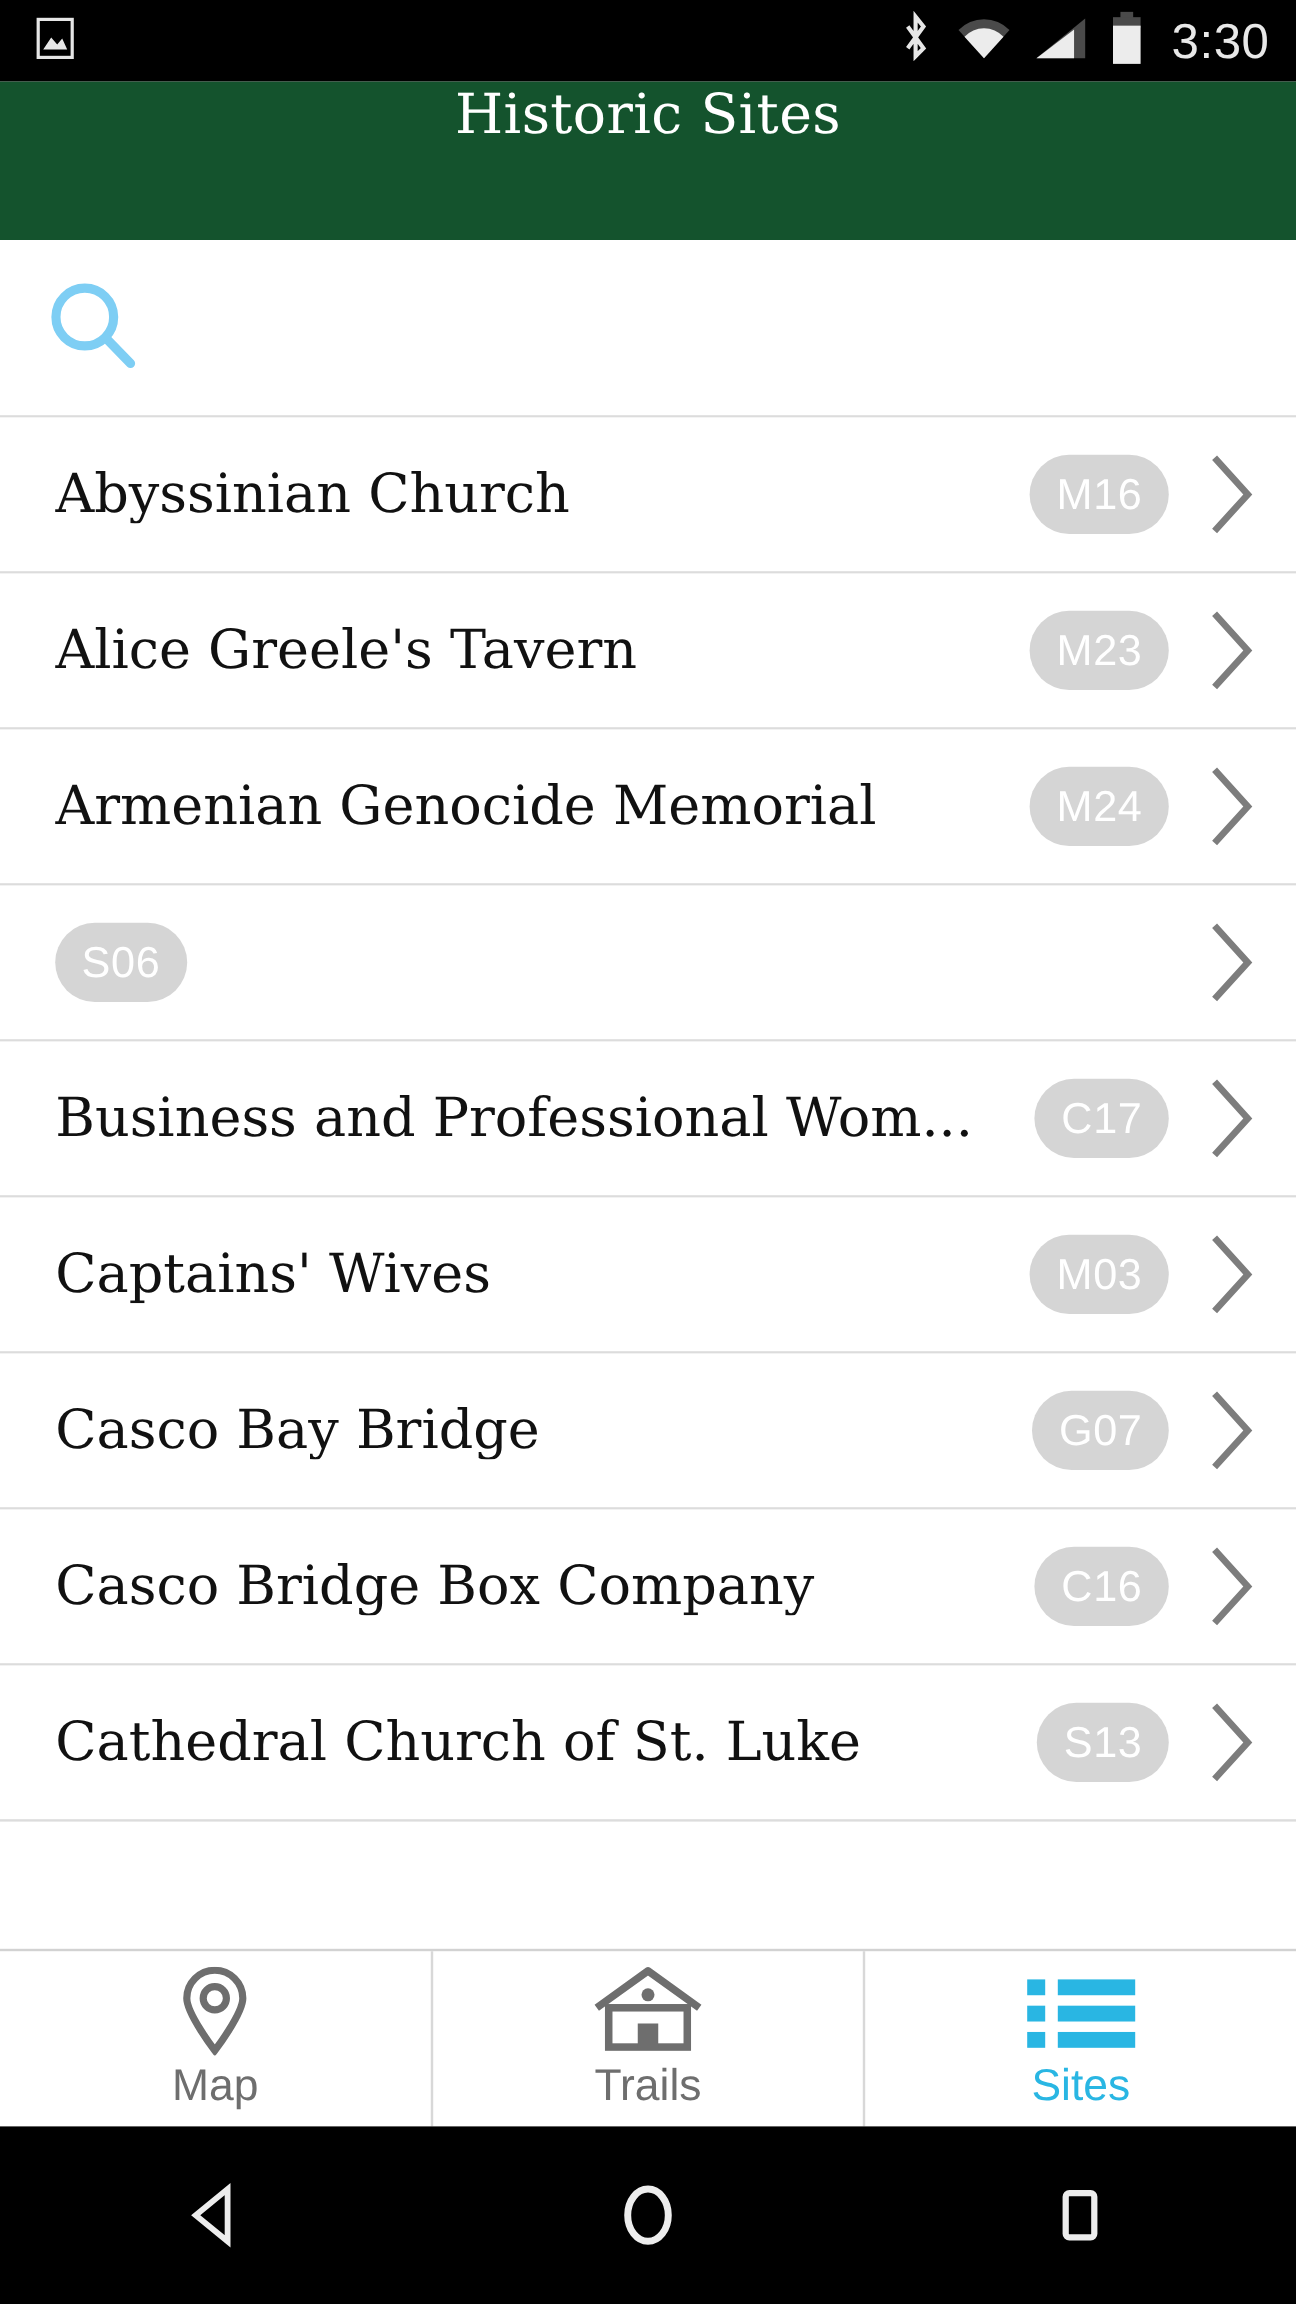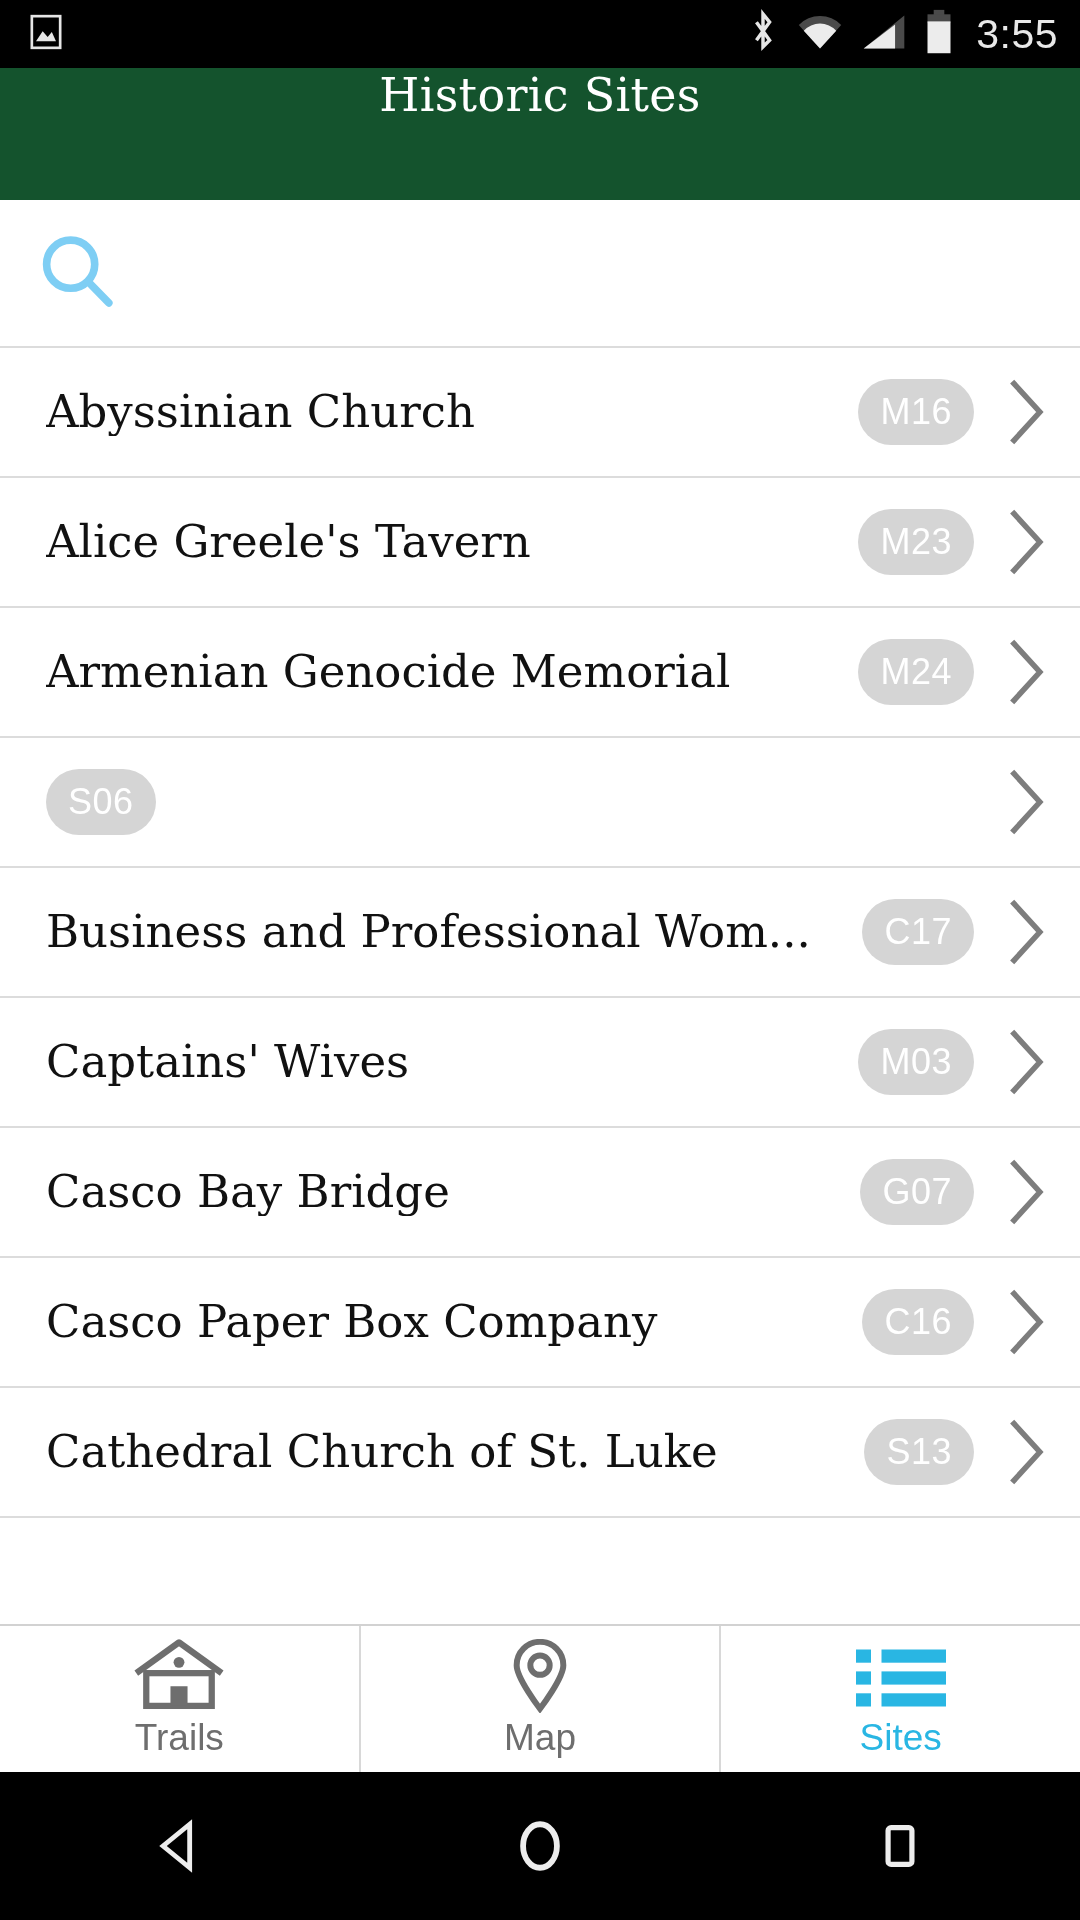--- a/index.html
+++ b/index.html
@@ -129,21 +129,21 @@
           <path d="M19 7 L19 20 L2 20 Z" fill="#ececec"></path>
         </svg>
       </span>
       <span>
         <svg width="30" height="46" viewBox="0 0 16 26">
           <rect x="5" y="0.5" width="6" height="3" fill="#4a4a4a"></rect>
           <rect x="1.5" y="3" width="13" height="5" fill="#4a4a4a"></rect>
           <rect x="1.5" y="7" width="13" height="18" fill="#ececec"></rect>
         </svg>
       </span>
-      <span class="sb-time">3:55</span>
+      <span class="sb-time">3:30</span>
     </div>
   </div>
 
   <div class="titlebar">
     <h1>Historic Sites</h1>
   </div>
 
   <div class="searchbar">
     <span class="search-icon">
       <svg width="88" height="88" viewBox="0 0 30 30">
@@ -210,61 +210,61 @@
       <div class="row">
         <div class="row-title">Casco Bay Bridge</div>
         <div class="badge">G07</div>
         <div class="chev">
           <svg width="52" height="72" viewBox="0 0 18 26">
             <path d="M4 2 L14 13 L4 24" fill="none" stroke="#7d7d7d" stroke-width="2"></path>
           </svg>
         </div>
       </div>
       <div class="row">
-        <div class="row-title">Casco Paper Box Company</div>
+        <div class="row-title">Casco Bridge Box Company</div>
         <div class="badge">C16</div>
         <div class="chev">
           <svg width="52" height="72" viewBox="0 0 18 26">
             <path d="M4 2 L14 13 L4 24" fill="none" stroke="#7d7d7d" stroke-width="2"></path>
           </svg>
         </div>
       </div>
       <div class="row">
         <div class="row-title">Cathedral Church of St. Luke</div>
         <div class="badge">S13</div>
         <div class="chev">
           <svg width="52" height="72" viewBox="0 0 18 26">
             <path d="M4 2 L14 13 L4 24" fill="none" stroke="#7d7d7d" stroke-width="2"></path>
           </svg>
         </div>
       </div>
     </div>
 
   <div class="tabbar">
+
+    <div class="tab">
+      <span class="tab-ico">
+        <svg width="70" height="74" viewBox="0 0 22 26">
+          <path d="M11 24.5 C11 24.5 19.2 13.8 19.2 9.2 A8.2 8.2 0 0 0 2.8 9.2 C2.8 13.8 11 24.5 11 24.5 Z" fill="none" stroke="#6e6e6e" stroke-width="2.1"></path>
+          <circle cx="11" cy="9.2" r="3.4" fill="none" stroke="#6e6e6e" stroke-width="2.1"></circle>
+        </svg>
+      </span>
+      <span class="tab-label">Map</span>
+    </div>
 
     <div class="tab">
       <span class="tab-ico">
         <svg width="104" height="74" viewBox="0 0 34 26">
           <path d="M2 12 L17 1.2 L32 12" fill="none" stroke="#6e6e6e" stroke-width="2.2" stroke-linejoin="round"></path>
           <circle cx="17" cy="8.2" r="1.9" fill="#6e6e6e"></circle>
           <rect x="5.5" y="12" width="23" height="11.5" fill="none" stroke="#6e6e6e" stroke-width="2.2"></rect>
           <rect x="14" y="16.6" width="6" height="6.9" fill="#6e6e6e"></rect>
         </svg>
       </span>
       <span class="tab-label">Trails</span>
-    </div>
-
-    <div class="tab">
-      <span class="tab-ico">
-        <svg width="70" height="74" viewBox="0 0 22 26">
-          <path d="M11 24.5 C11 24.5 19.2 13.8 19.2 9.2 A8.2 8.2 0 0 0 2.8 9.2 C2.8 13.8 11 24.5 11 24.5 Z" fill="none" stroke="#6e6e6e" stroke-width="2.1"></path>
-          <circle cx="11" cy="9.2" r="3.4" fill="none" stroke="#6e6e6e" stroke-width="2.1"></circle>
-        </svg>
-      </span>
-      <span class="tab-label">Map</span>
     </div>
 
     <div class="tab active">
       <span class="tab-ico">
         <svg width="96" height="70" viewBox="0 0 32 23">
           <rect x="1" y="2" width="5" height="4.4" fill="#29b6e3"></rect>
           <rect x="9.5" y="2" width="21.5" height="4.4" fill="#29b6e3"></rect>
           <rect x="1" y="9.3" width="5" height="4.4" fill="#29b6e3"></rect>
           <rect x="9.5" y="9.3" width="21.5" height="4.4" fill="#29b6e3"></rect>
           <rect x="1" y="16.6" width="5" height="4.4" fill="#29b6e3"></rect>

